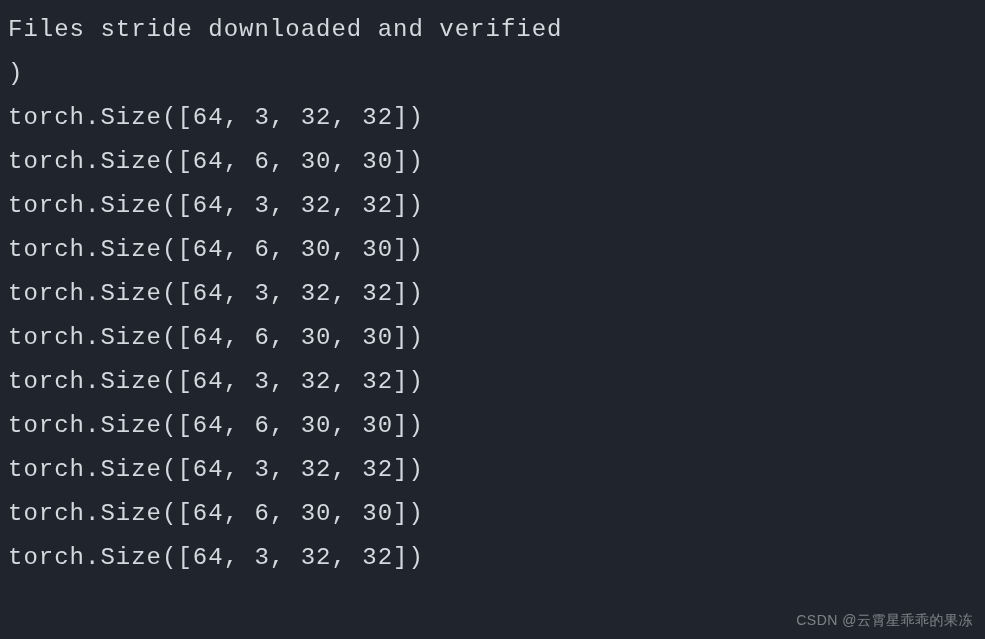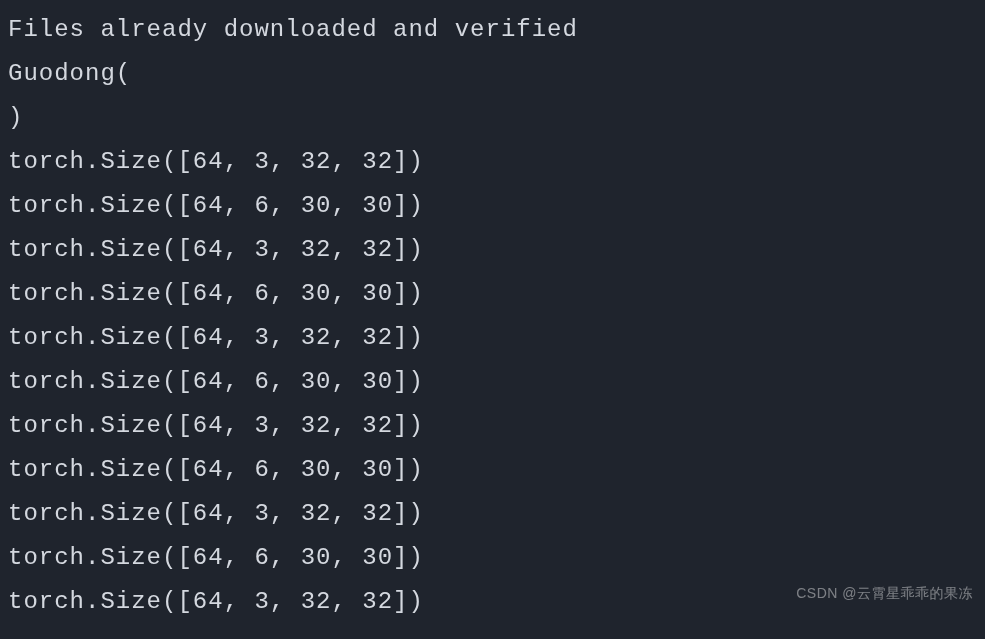--- a/index.html
+++ b/index.html
@@ -19,34 +19,33 @@
       padding-top: 8px;
       padding-left: 8px;
       letter-spacing: 1px;
     }
     .terminal-line {
       line-height: 44px;
       white-space: pre;
     }
     .watermark {
       position: absolute;
-      bottom: 36px;
+      bottom: 9px;
       right: 12px;
       font-family: "Microsoft YaHei", sans-serif;
       font-size: 14px;
       color: rgba(255, 255, 255, 0.42);
       letter-spacing: 0.5px;
     }
   </style>
 </head>
 <body>
 
 <div>
-  <div class="terminal-line">Files already downloaded and verified</div>
-  <div class="terminal-line">Guodong(</div>
+  <div class="terminal-line">Files stride downloaded and verified</div>
   <div class="terminal-line">)</div>
   <div class="terminal-line">torch.Size([64, 3, 32, 32])</div>
   <div class="terminal-line">torch.Size([64, 6, 30, 30])</div>
   <div class="terminal-line">torch.Size([64, 3, 32, 32])</div>
   <div class="terminal-line">torch.Size([64, 6, 30, 30])</div>
   <div class="terminal-line">torch.Size([64, 3, 32, 32])</div>
   <div class="terminal-line">torch.Size([64, 6, 30, 30])</div>
   <div class="terminal-line">torch.Size([64, 3, 32, 32])</div>
   <div class="terminal-line">torch.Size([64, 6, 30, 30])</div>
   <div class="terminal-line">torch.Size([64, 3, 32, 32])</div>

